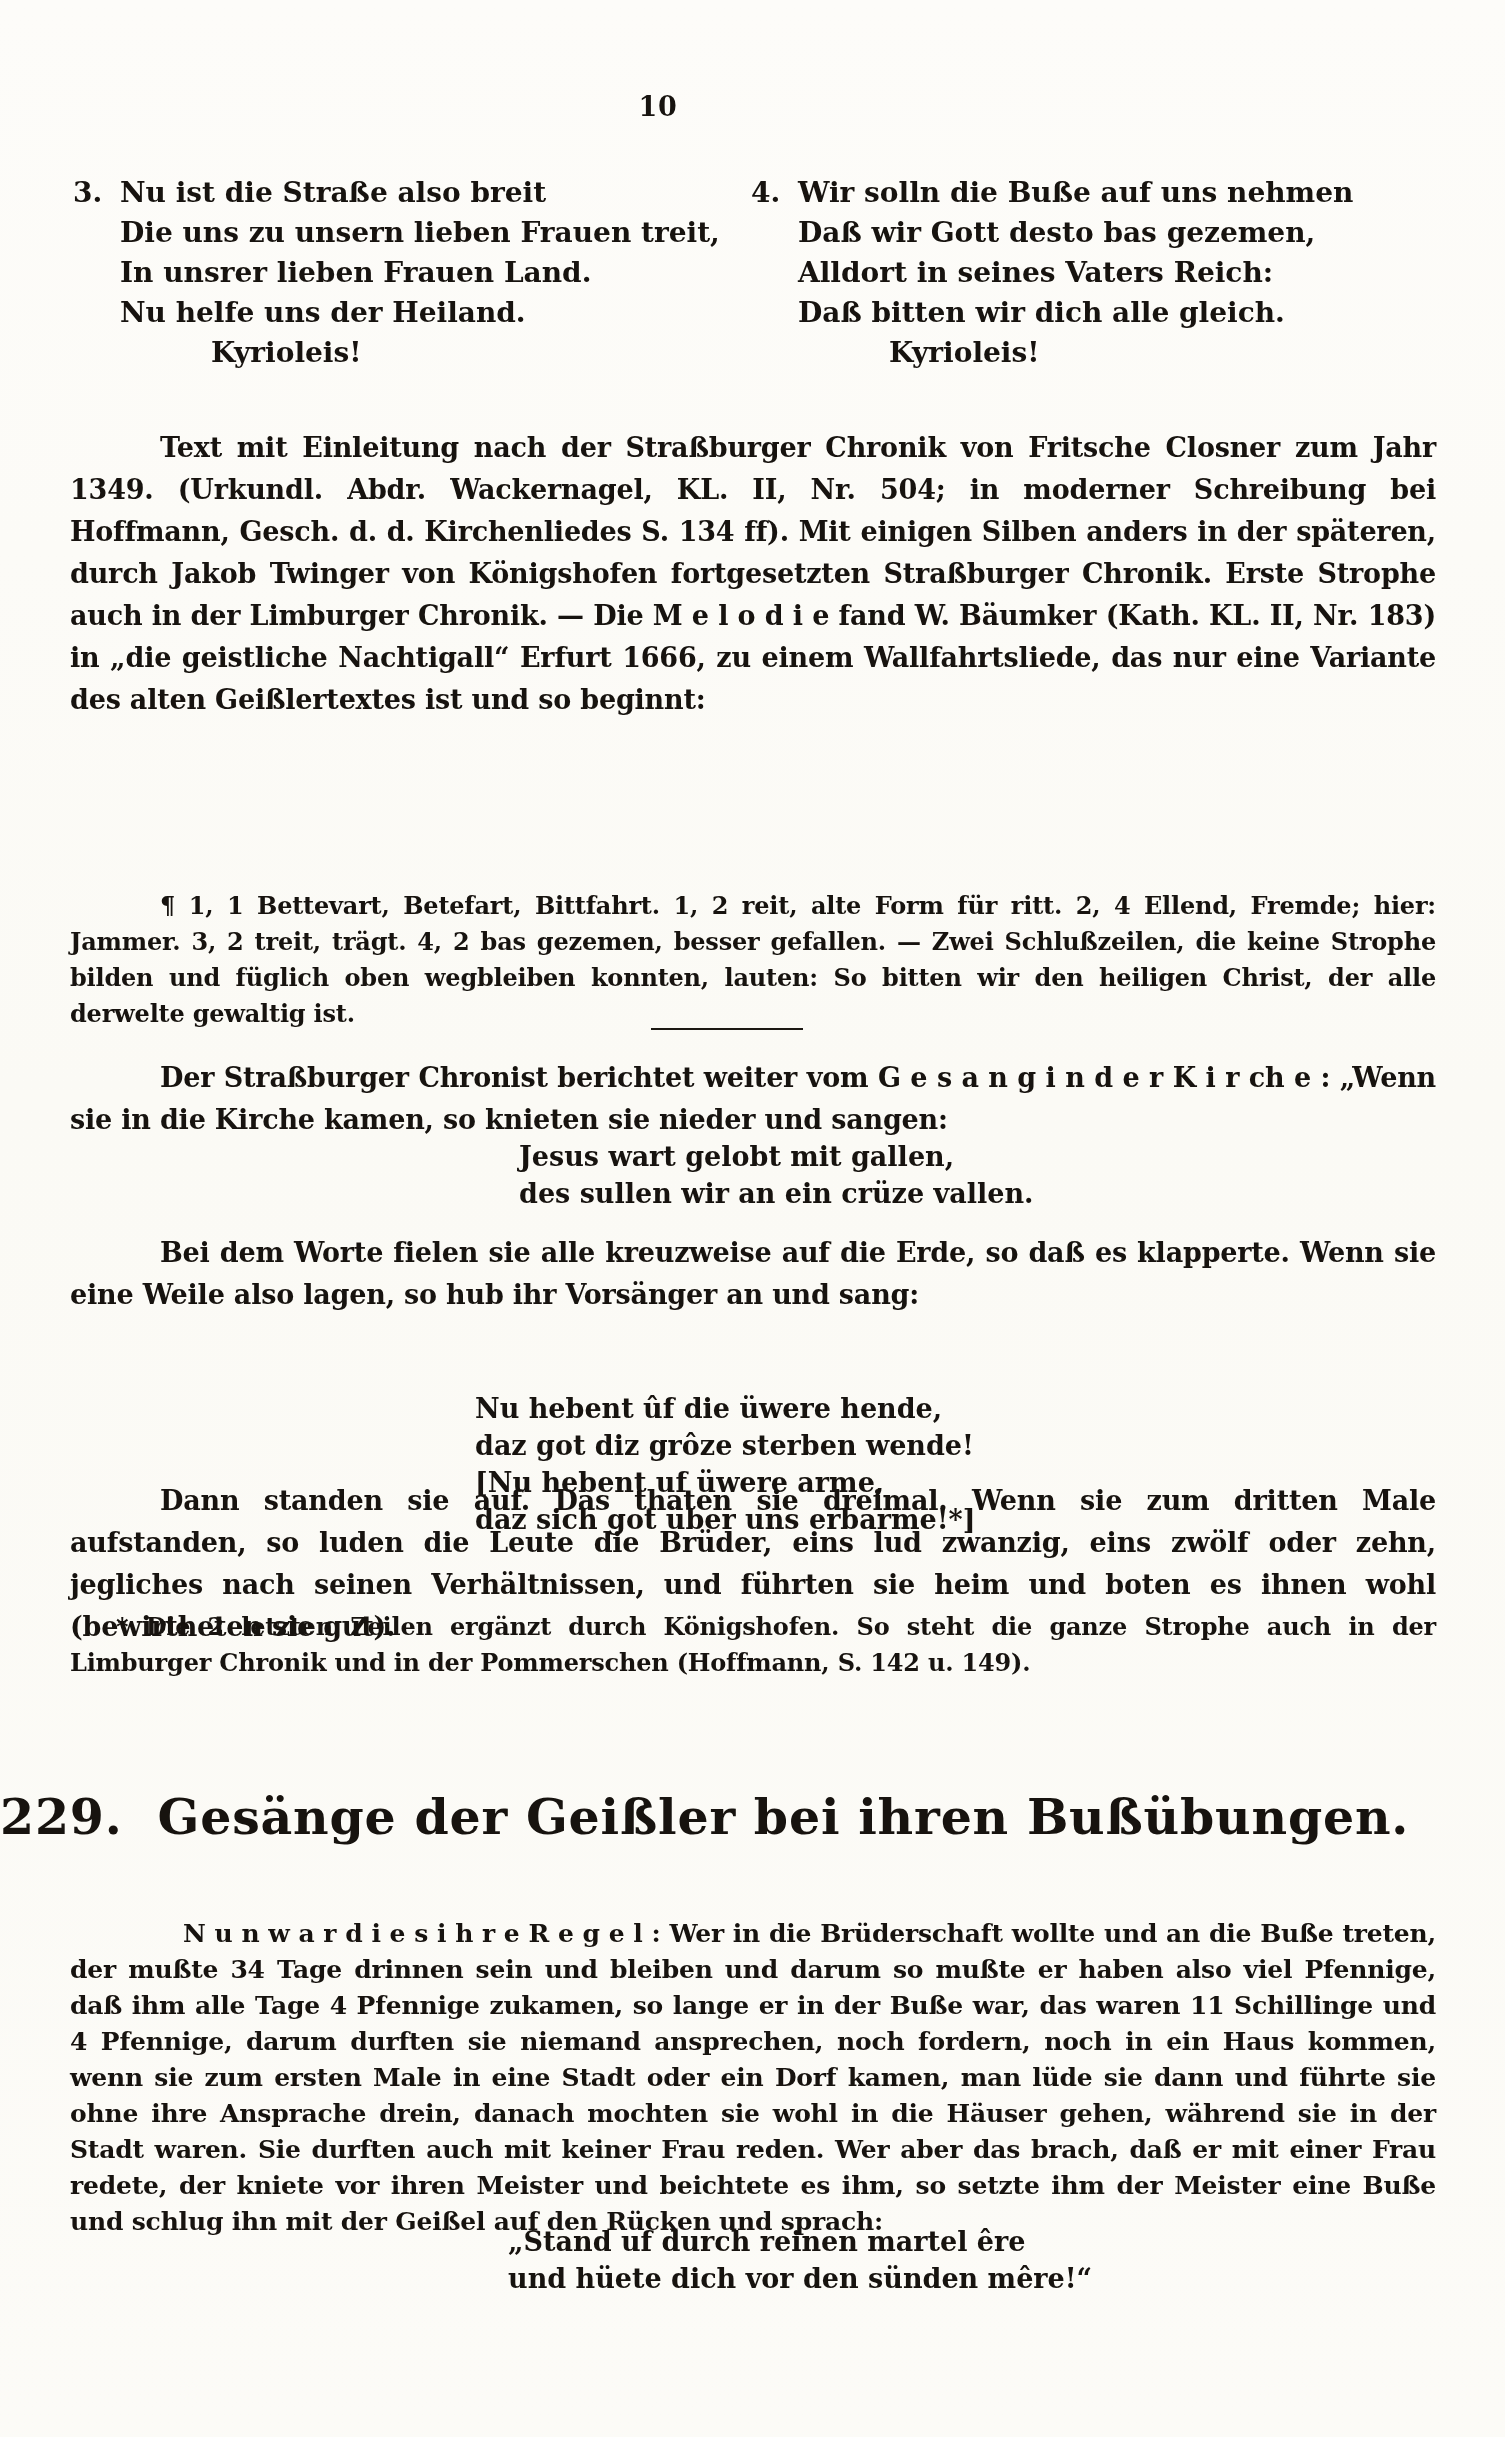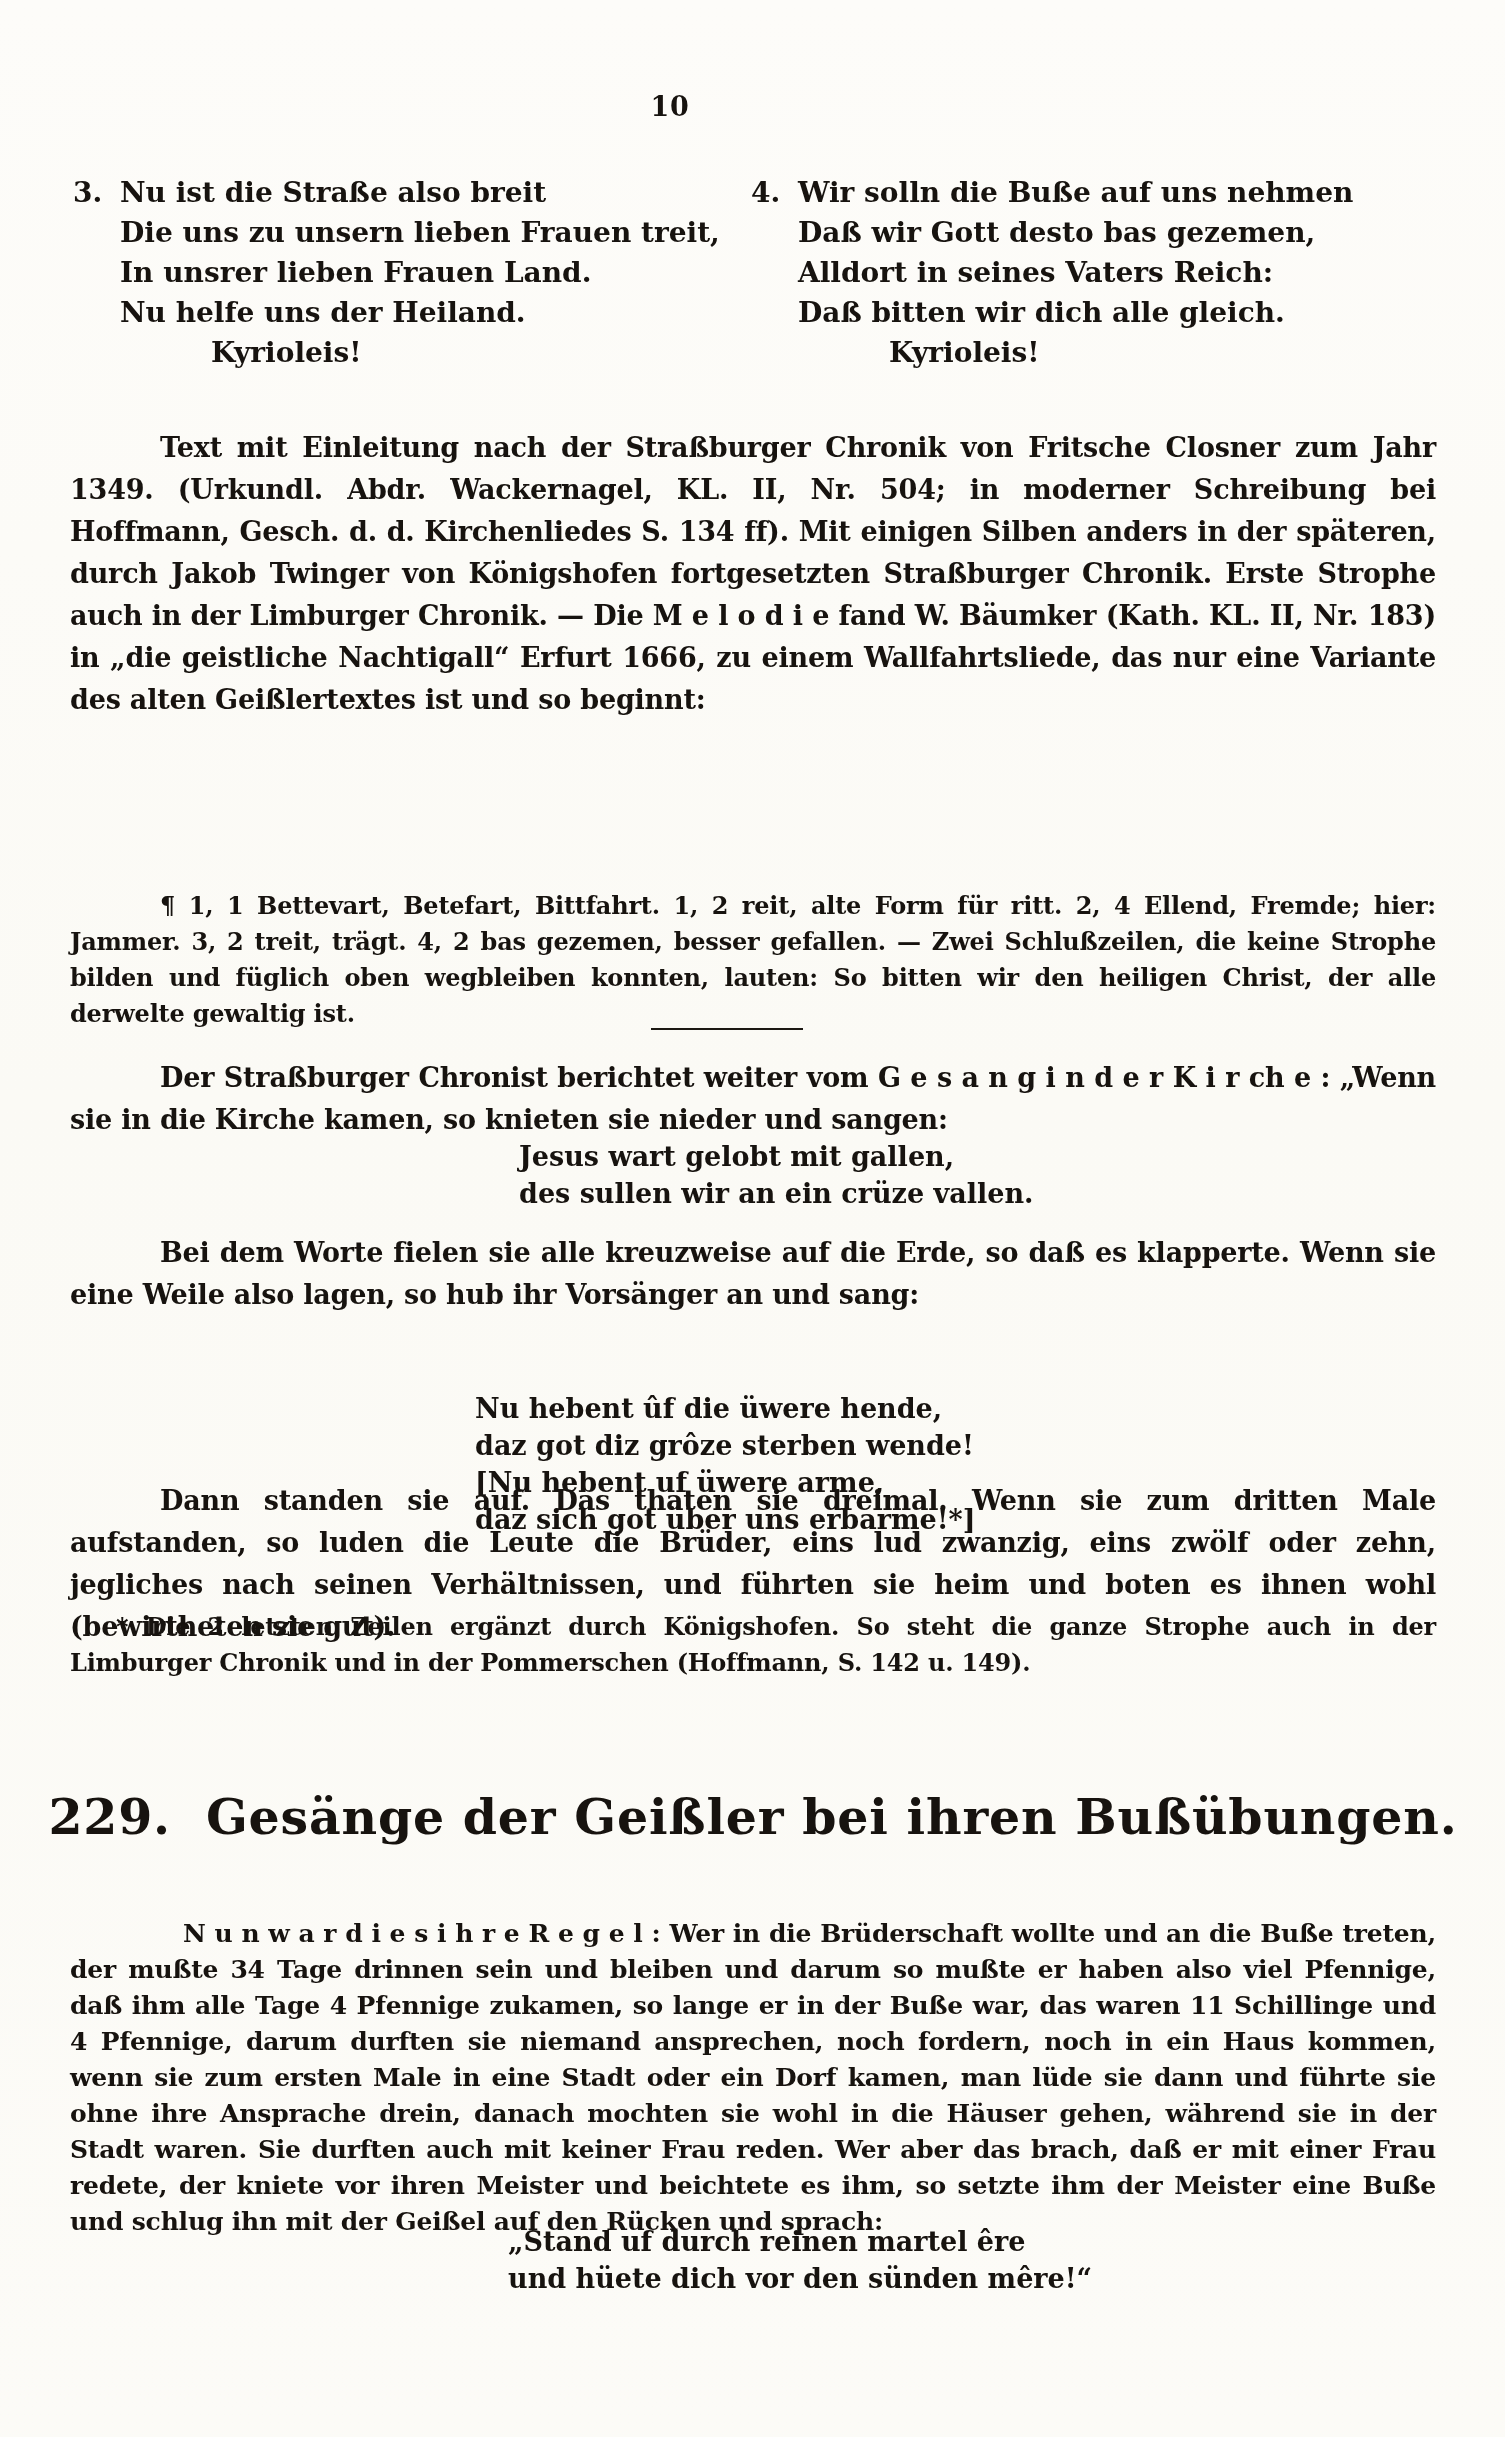--- a/index.html
+++ b/index.html
@@ -6,39 +6,39 @@
   .page{
     position:relative;
     width:1506px;height:2438px;
     background:linear-gradient(180deg,#fdfcf9 0%,#fbfaf5 45%,#fcfbf7 100%);
     color:#17130f;
     font-family:"DejaVu Serif","Liberation Serif",serif;
     font-weight:bold;
     overflow:hidden;
   }
   .abs{position:absolute;}
-  .pageno{top:91px;left:12px;width:1316px;text-align:center;font-size:27px;letter-spacing:0.8px;}
+  .pageno{top:91px;left:0;width:1316px;text-align:center;font-size:27px;letter-spacing:0.8px;}
   
   .stanza{position:absolute;font-size:28px;line-height:40px;white-space:nowrap;}
   .stanza .stanza-num{position:absolute;left:0;top:0;}
   .stanza .lines{margin-left:47px;}
   .stanza .lines .verse-line:last-child{margin-left:91px;}
   
   .para{position:absolute;left:70px;width:1366px;margin:0;text-align:justify;font-size:27px;line-height:42px;letter-spacing:-0.2px;}
   .para.small{font-size:24px;line-height:36px;}
   .para.regel{font-size:25px;line-height:36px;}
   .ind{text-indent:90px;}
   .ind-sm{text-indent:46px;}
   .ind-lg{text-indent:113px;}
   
   .verse-block{position:absolute;font-size:27px;line-height:37px;white-space:nowrap;}
   
   .rule{position:absolute;left:651px;top:1028px;width:152px;height:0;border-top:2.3px solid #1c1813;}
   
-  .heading{top:1788px;left:0;width:1506px;display:flex;justify-content:center;align-items:baseline;gap:35px;font-size:49px;letter-spacing:0.8px;}
+  .heading{top:1788px;left:0;width:1506px;display:flex;align-items:baseline;gap:35px;font-size:49px;letter-spacing:0.8px;}
 </style>
 </head>
 <body>
 
 <div class="page">
 
   <div class="abs pageno">10</div>
 
   <div class="stanza" style="left:73px;top:173px;">
     <span class="stanza-num">3.</span>

